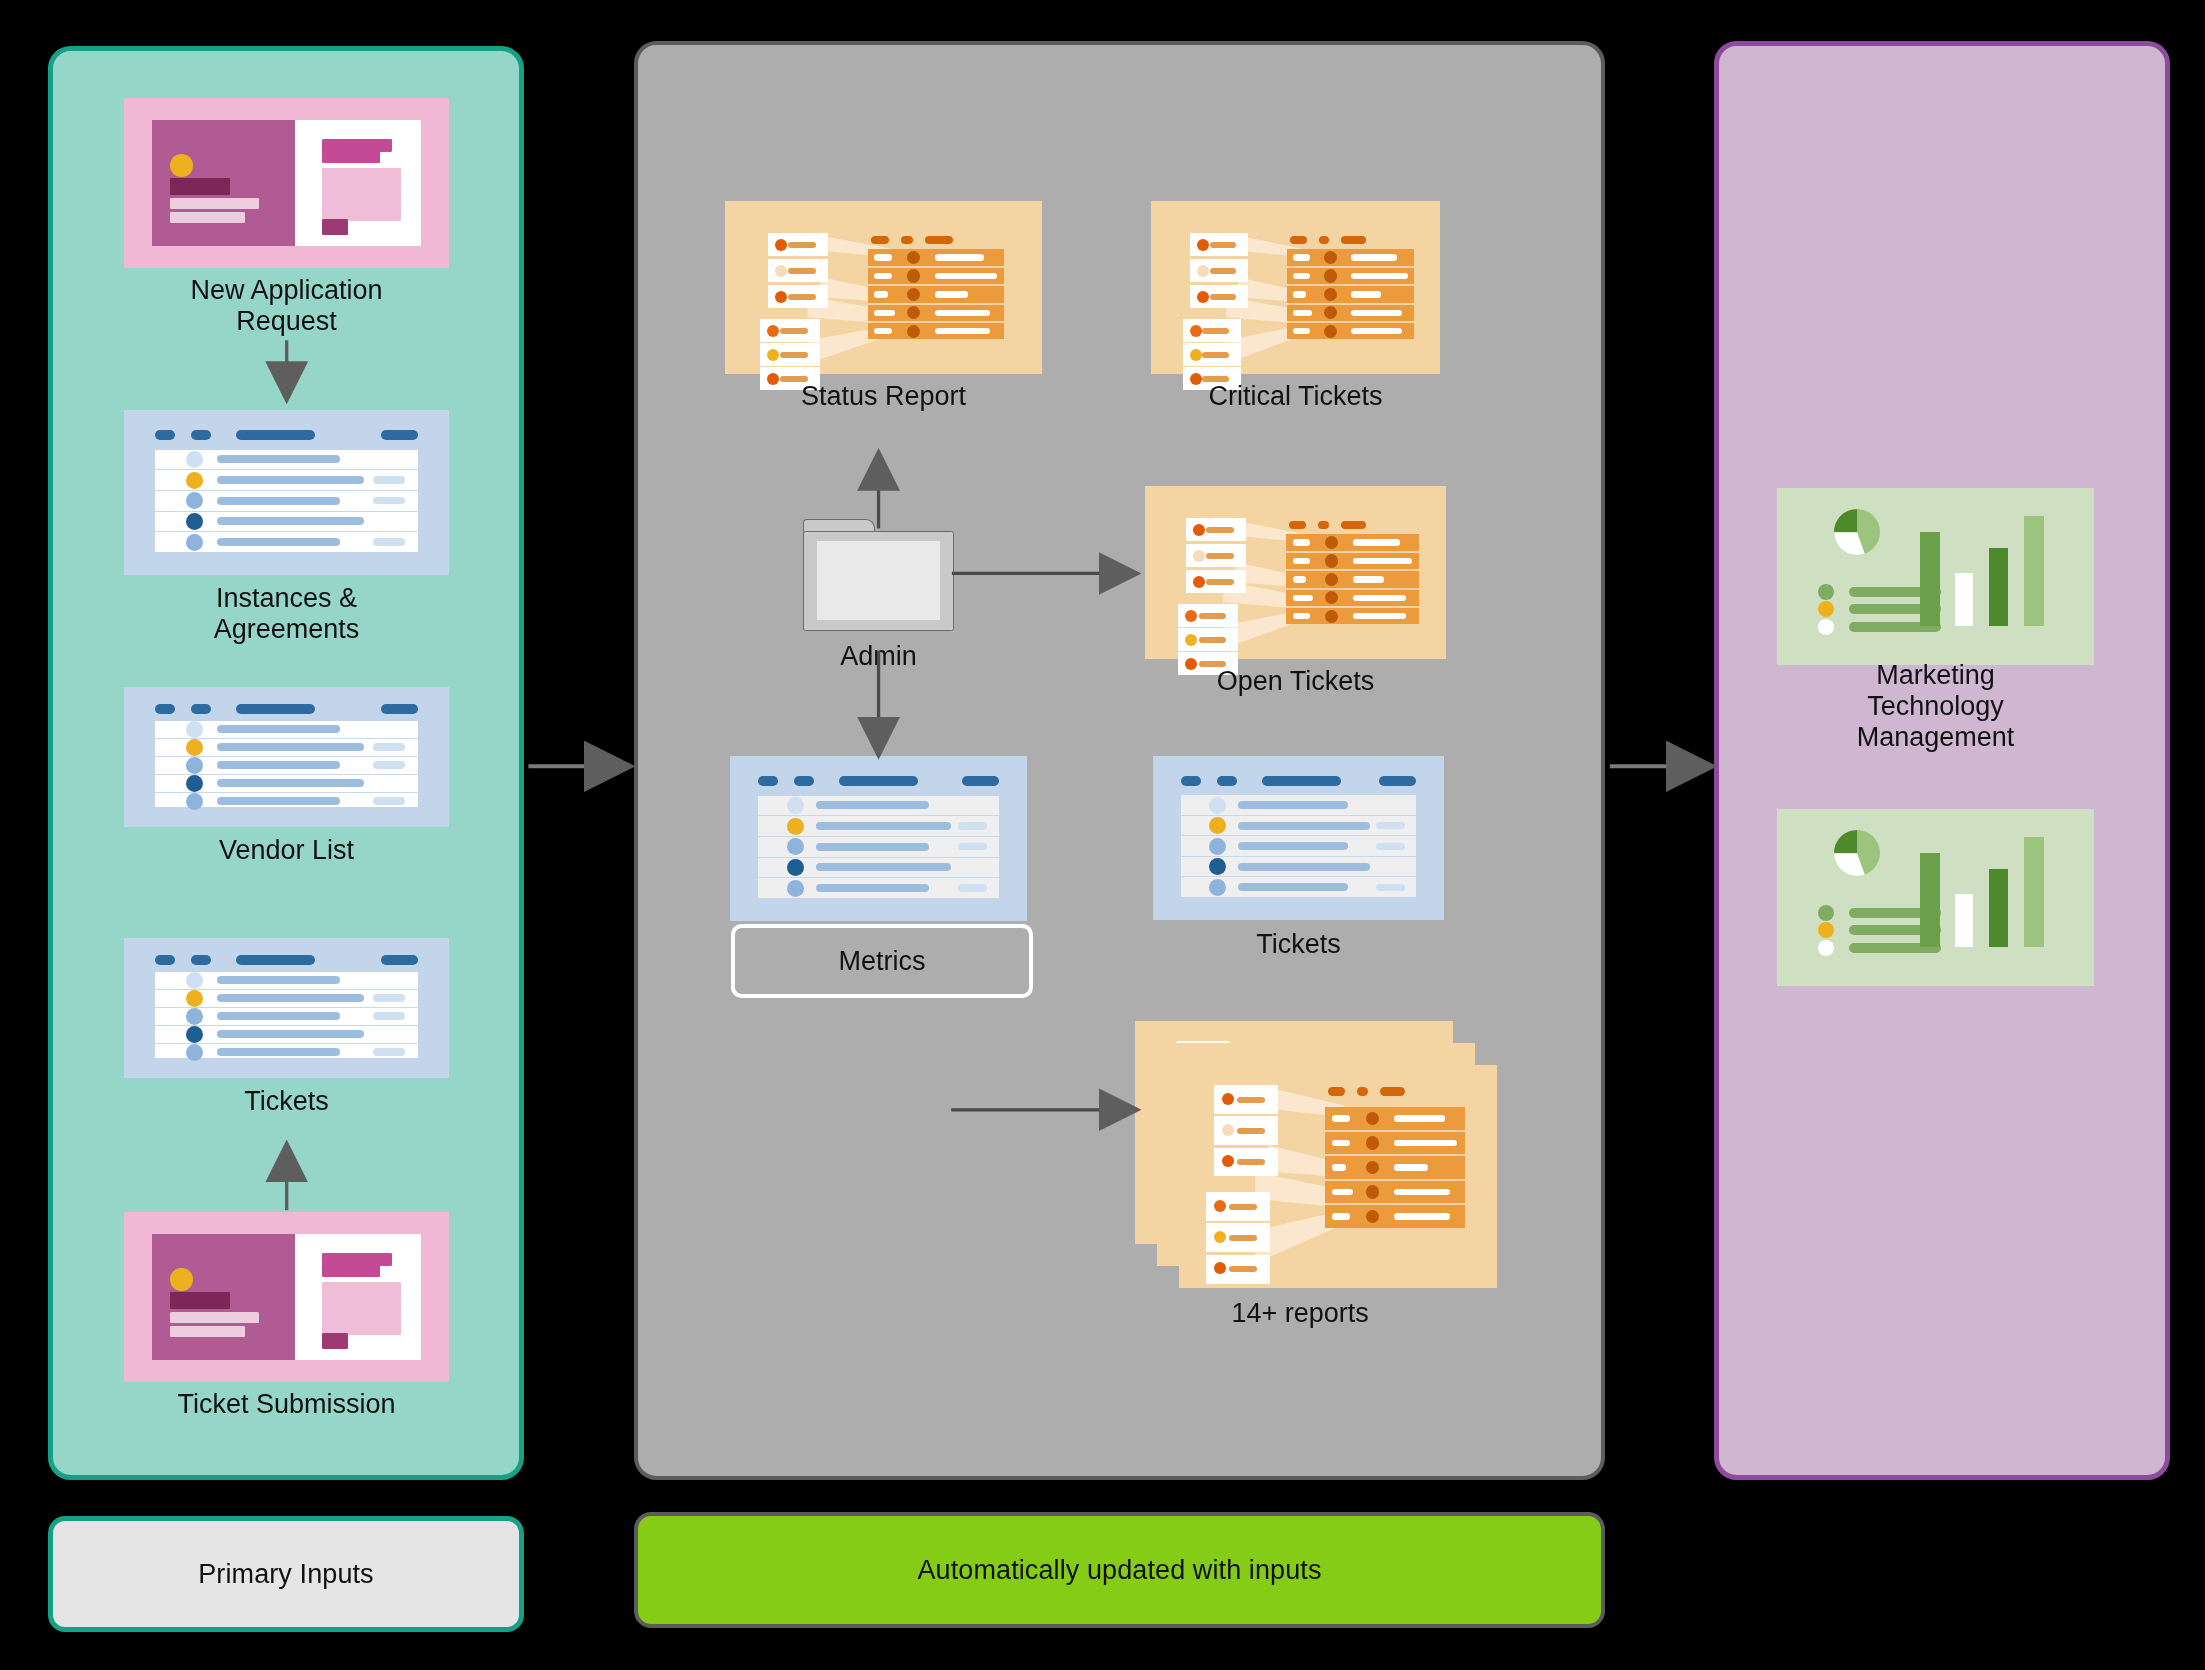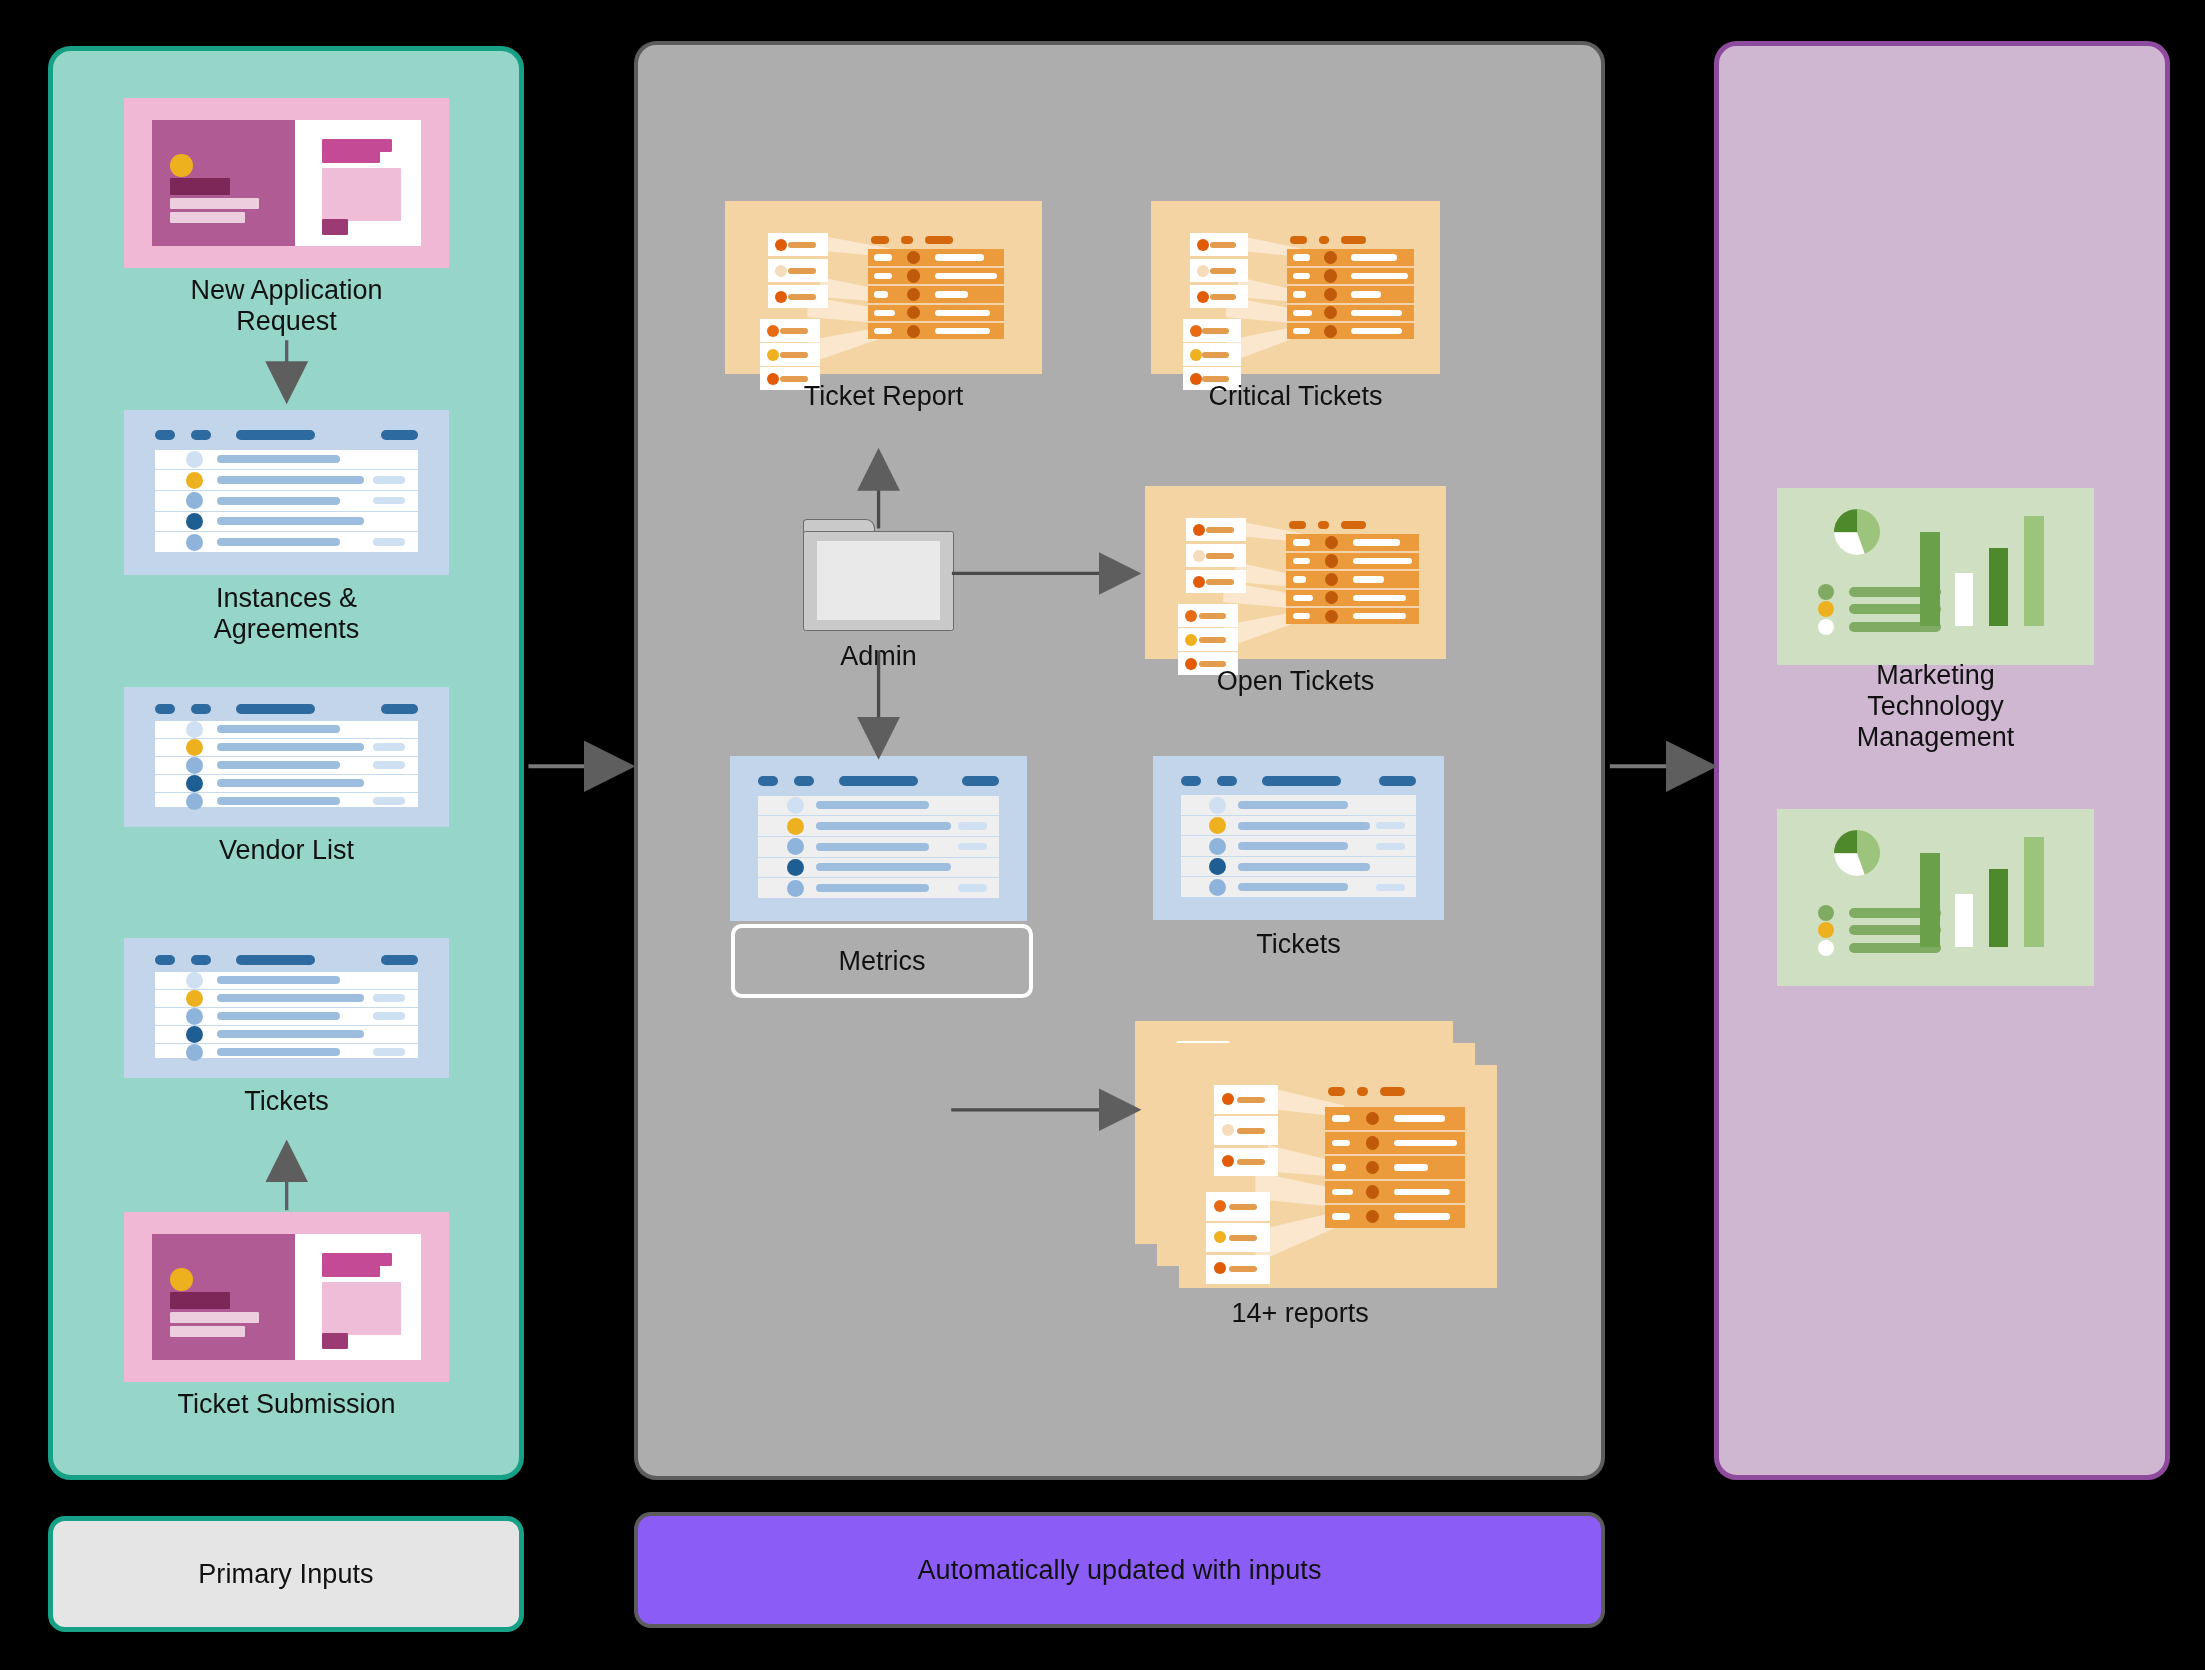--- a/index.html
+++ b/index.html
@@ -38,21 +38,21 @@
     border-radius: 17px;
     display: flex; align-items: center; justify-content: center;
     font-size: 27px; color: #111; letter-spacing: 0.1px;
   }
   .legend-inputs {
     left: 48px; top: 1516px; width: 476px; height: 116px;
     background: #e5e5e5; border: 5.3px solid #16a085;
   }
   .legend-auto {
     left: 634px; top: 1512px; width: 971px; height: 116px;
-    background: #8b5cf6; border: 4.6px solid #5c5c5c;
+    background: #84cc16; border: 4.6px solid #5c5c5c;
   }
   .legend-dash {
     left: 1714px; top: 1516px; width: 456px; height: 116px;
     background: #cfb6d1; border: 5.3px solid #8e4b9e;
   }
 
   
   .node { position: absolute; }
   .node-caption {
     position: absolute; left: 0; width: 100%;
@@ -361,21 +361,21 @@
             <span class="gdot" style="margin-left:9%;"></span>
             <span class="gl" style="width:40%; margin-left:11%;"></span>
           </div>
         <div class="grow">
             <span class="gl" style="width:13%; margin-left:5%;"></span>
             <span class="gdot" style="margin-left:11%;"></span>
             <span class="gl" style="width:40%; margin-left:11%;"></span>
           </div>
       </div>
     </div>
-    <div class="node-caption" style="top:180px;">Ticket Report</div>
+    <div class="node-caption" style="top:180px;">Status Report</div>
   </div>
 
   <div class="node" style="left:1151px; top:201px; width:289px; height:173px;">
     <div class="ill-orange">
       <div class="fan" style="left:30%; top:20%; width:22%; height:22%; clip-path: polygon(0 0,100% 34%,100% 56%,0 40%);"></div>
       <div class="fan" style="left:30%; top:40%; width:22%; height:28%; clip-path: polygon(0 14%,100% 44%,100% 66%,0 56%);"></div>
       <div class="fan" style="left:26%; top:55%; width:26%; height:32%; clip-path: polygon(0 0,100% 26%,100% 50%,0 38%);"></div>
       <div class="fan" style="left:26%; top:72%; width:26%; height:24%; clip-path: polygon(0 36%,100% 0,100% 24%,0 92%);"></div>
 
       <div class="mini" style="left:13.5%; top:18.5%; width:20%; height:13.5%;">

